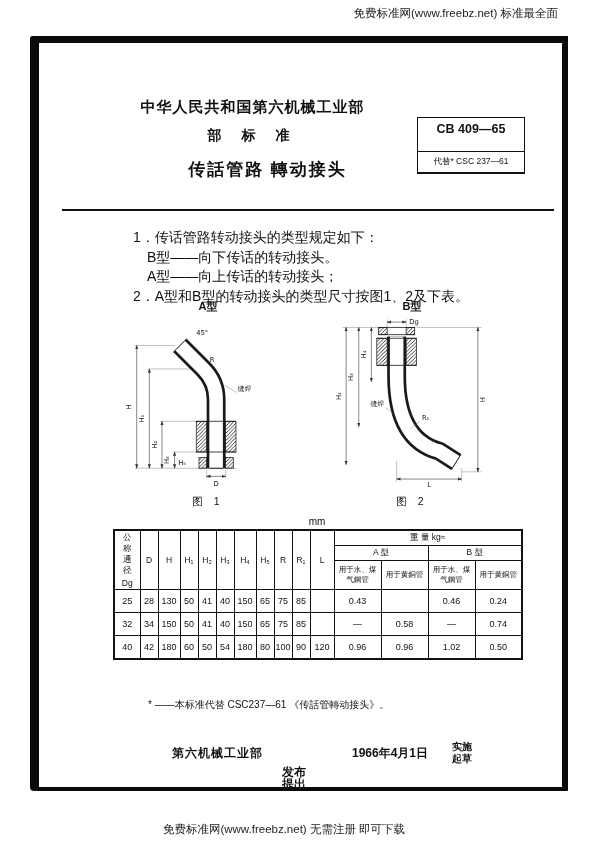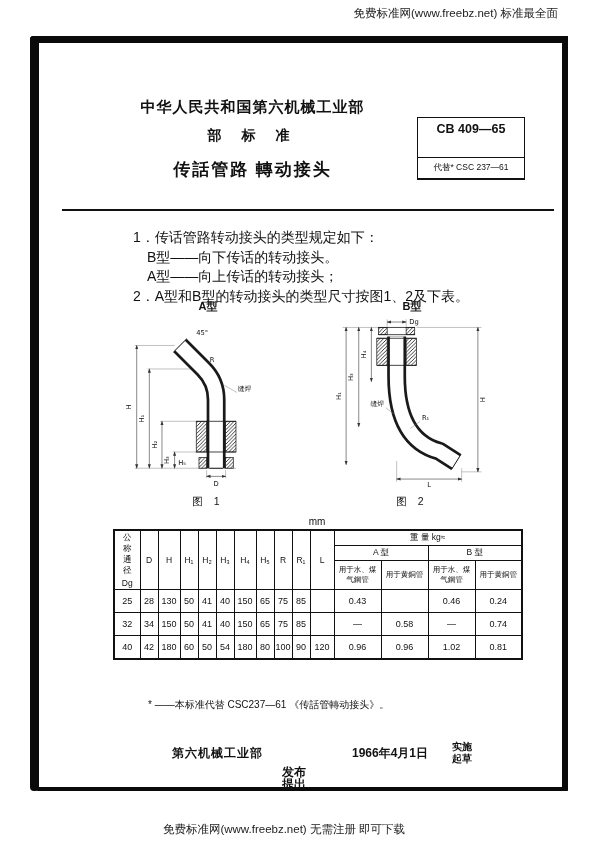--- a/index.html
+++ b/index.html
@@ -11,24 +11,24 @@
 
   
   .bar{position:absolute;background:#0a0a0a;}
   .bar-top{left:30px;top:36px;width:540px;height:7px;border-radius:3px;}
   .bar-left{left:30px;top:36px;width:9px;height:755px;border-radius:4px;}
   .bar-right{left:562px;top:40px;width:8px;height:751px;border-radius:4px;}
   .bar-bottom{left:36px;top:787px;width:531px;height:4px;border-radius:2px;}
 
   .ministry{position:absolute;top:98px;left:85px;width:335px;text-align:center;font-weight:bold;font-size:15px;letter-spacing:1px;}
   .std-type{position:absolute;top:127px;left:85px;width:335px;text-align:center;font-weight:bold;font-size:14px;letter-spacing:8px;}
-  .doc-title{position:absolute;top:158px;left:85px;width:335px;text-align:center;font-weight:bold;font-size:17px;letter-spacing:2px;}
+  .doc-title{position:absolute;top:158px;left:100px;width:335px;text-align:center;font-weight:bold;font-size:17px;letter-spacing:2px;}
 
   .std-box{position:absolute;left:417px;top:117px;width:106px;border:1.5px solid #111;background:#fff;}
-  .std-box .r1{font-weight:bold;font-size:12.5px;text-align:center;padding:4px 0 21px;border-bottom:1px solid #111;}
+  .std-box .r1{font-weight:bold;font-size:12.5px;text-align:center;padding:4px 0 15px;border-bottom:1px solid #111;}
   .std-box .r2{font-size:8.5px;text-align:center;padding:4px 1px;border-bottom:1px solid #111;}
   .std-box .r3{font-weight:bold;font-size:12px;text-align:center;padding:4px 0;}
 
   .header-rule{position:absolute;left:62px;top:209px;width:492px;height:2px;background:#111;}
 
   .body-text{position:absolute;left:133px;top:228px;font-size:14px;line-height:19.5px;width:400px;}
   .body-text .indent{padding-left:14px;}
 
   .figs{position:absolute;left:113px;top:299px;width:394px;display:flex;justify-content:space-between;}
   .fig{width:190px;text-align:center;}
@@ -279,21 +279,21 @@
         <td>50</td>
         <td>54</td>
         <td>180</td>
         <td>80</td>
         <td>100</td>
         <td>90</td>
         <td>120</td>
         <td>0.96</td>
         <td>0.96</td>
         <td>1.02</td>
-        <td>0.81</td>
+        <td>0.50</td>
       </tr>
     </tbody>
       </table>
   </div>
 
   <div class="footnote">* ——本标准代替 CSC237—61 《传話管轉动接头》。</div>
 
   <div class="f-org">第六机械工业部</div>
   <div class="f-roles1">
     <div>发布</div>

